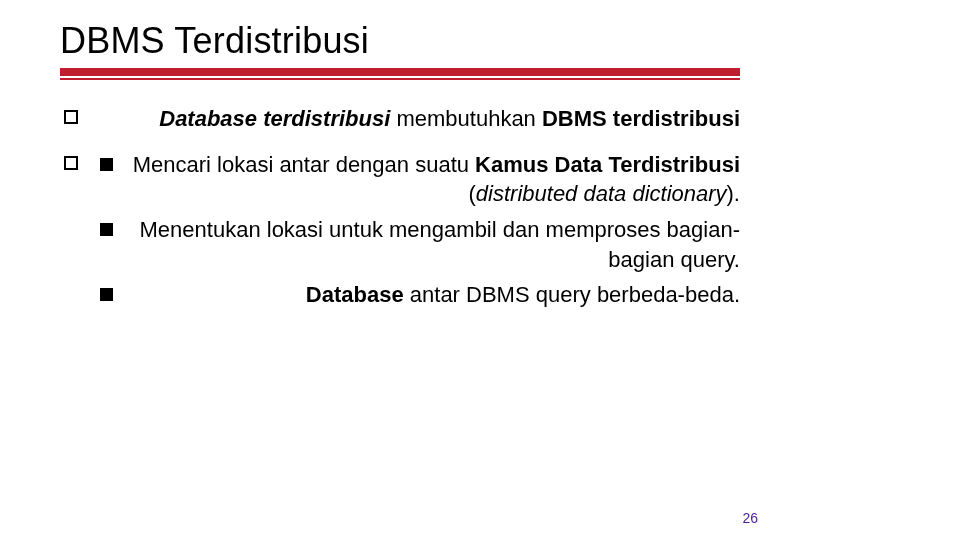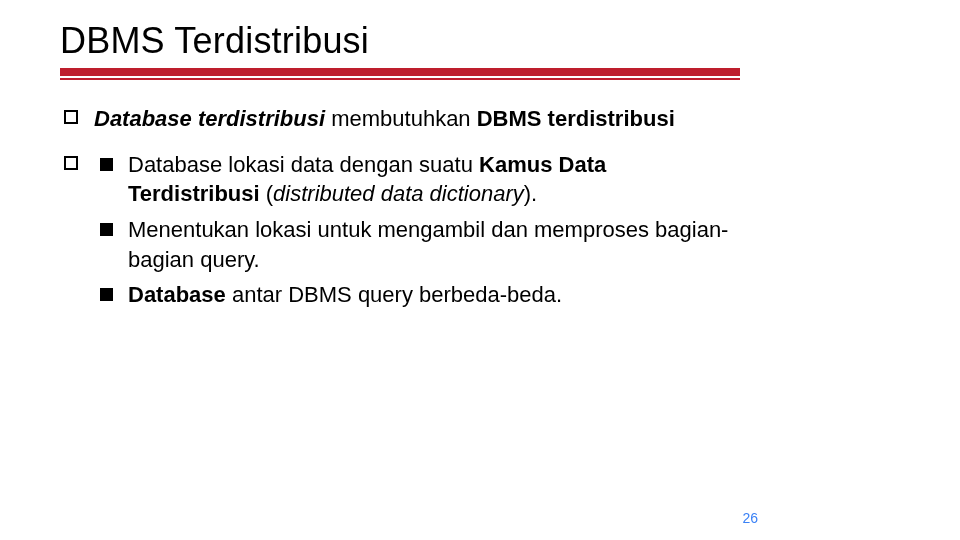--- a/index.html
+++ b/index.html
@@ -40,20 +40,21 @@
     list-style: none;
     padding: 0;
     margin: 0;
   }
   ul.level1 > li {
     position: relative;
     padding-left: 34px;
     font-size: 22px;
     line-height: 1.35;
     margin-bottom: 16px;
+    text-align: right;
   }
   ul.level1 > li::before {
     content: "";
     position: absolute;
     left: 4px;
     top: 6px;
     width: 14px;
     height: 14px;
     border: 2px solid #000;
     box-sizing: border-box;
@@ -80,40 +81,40 @@
     height: 13px;
     background: #000;
   }
   .bold { font-weight: 700; }
   .italic { font-style: italic; }
   .pagenum {
     position: absolute;
     right: 42px;
     bottom: 14px;
     font-size: 14px;
-    color: #3b82f6;
+    color: #4c1d95;
   }
 </style>
 </head>
 <body>
 
 <div class="slide">
 
   <h1 class="title">DBMS Terdistribusi</h1>
   <div class="rule-thick"></div>
   <div class="rule-thin"></div>
 
   <ul class="level1">
     <li>
       <span class="bold italic">Database terdistribusi</span><span> membutuhkan </span><span class="bold">DBMS terdistribusi</span>
     </li>
     <li>
       <ul class="level2">
         <li>
-          <span>Database lokasi data dengan suatu </span><span class="bold">Kamus Data Terdistribusi</span><span> (</span><span class="italic">distributed data dictionary</span><span>).</span>
+          <span>Mencari lokasi antar dengan suatu </span><span class="bold">Kamus Data Terdistribusi</span><span> (</span><span class="italic">distributed data dictionary</span><span>).</span>
         </li>
         <li>
           <span>Menentukan lokasi untuk mengambil dan memproses bagian-bagian query.</span>
         </li>
         <li>
           <span class="bold">Database</span><span> antar DBMS query berbeda-beda.</span>
         </li>
       </ul>
     </li>
   </ul>

